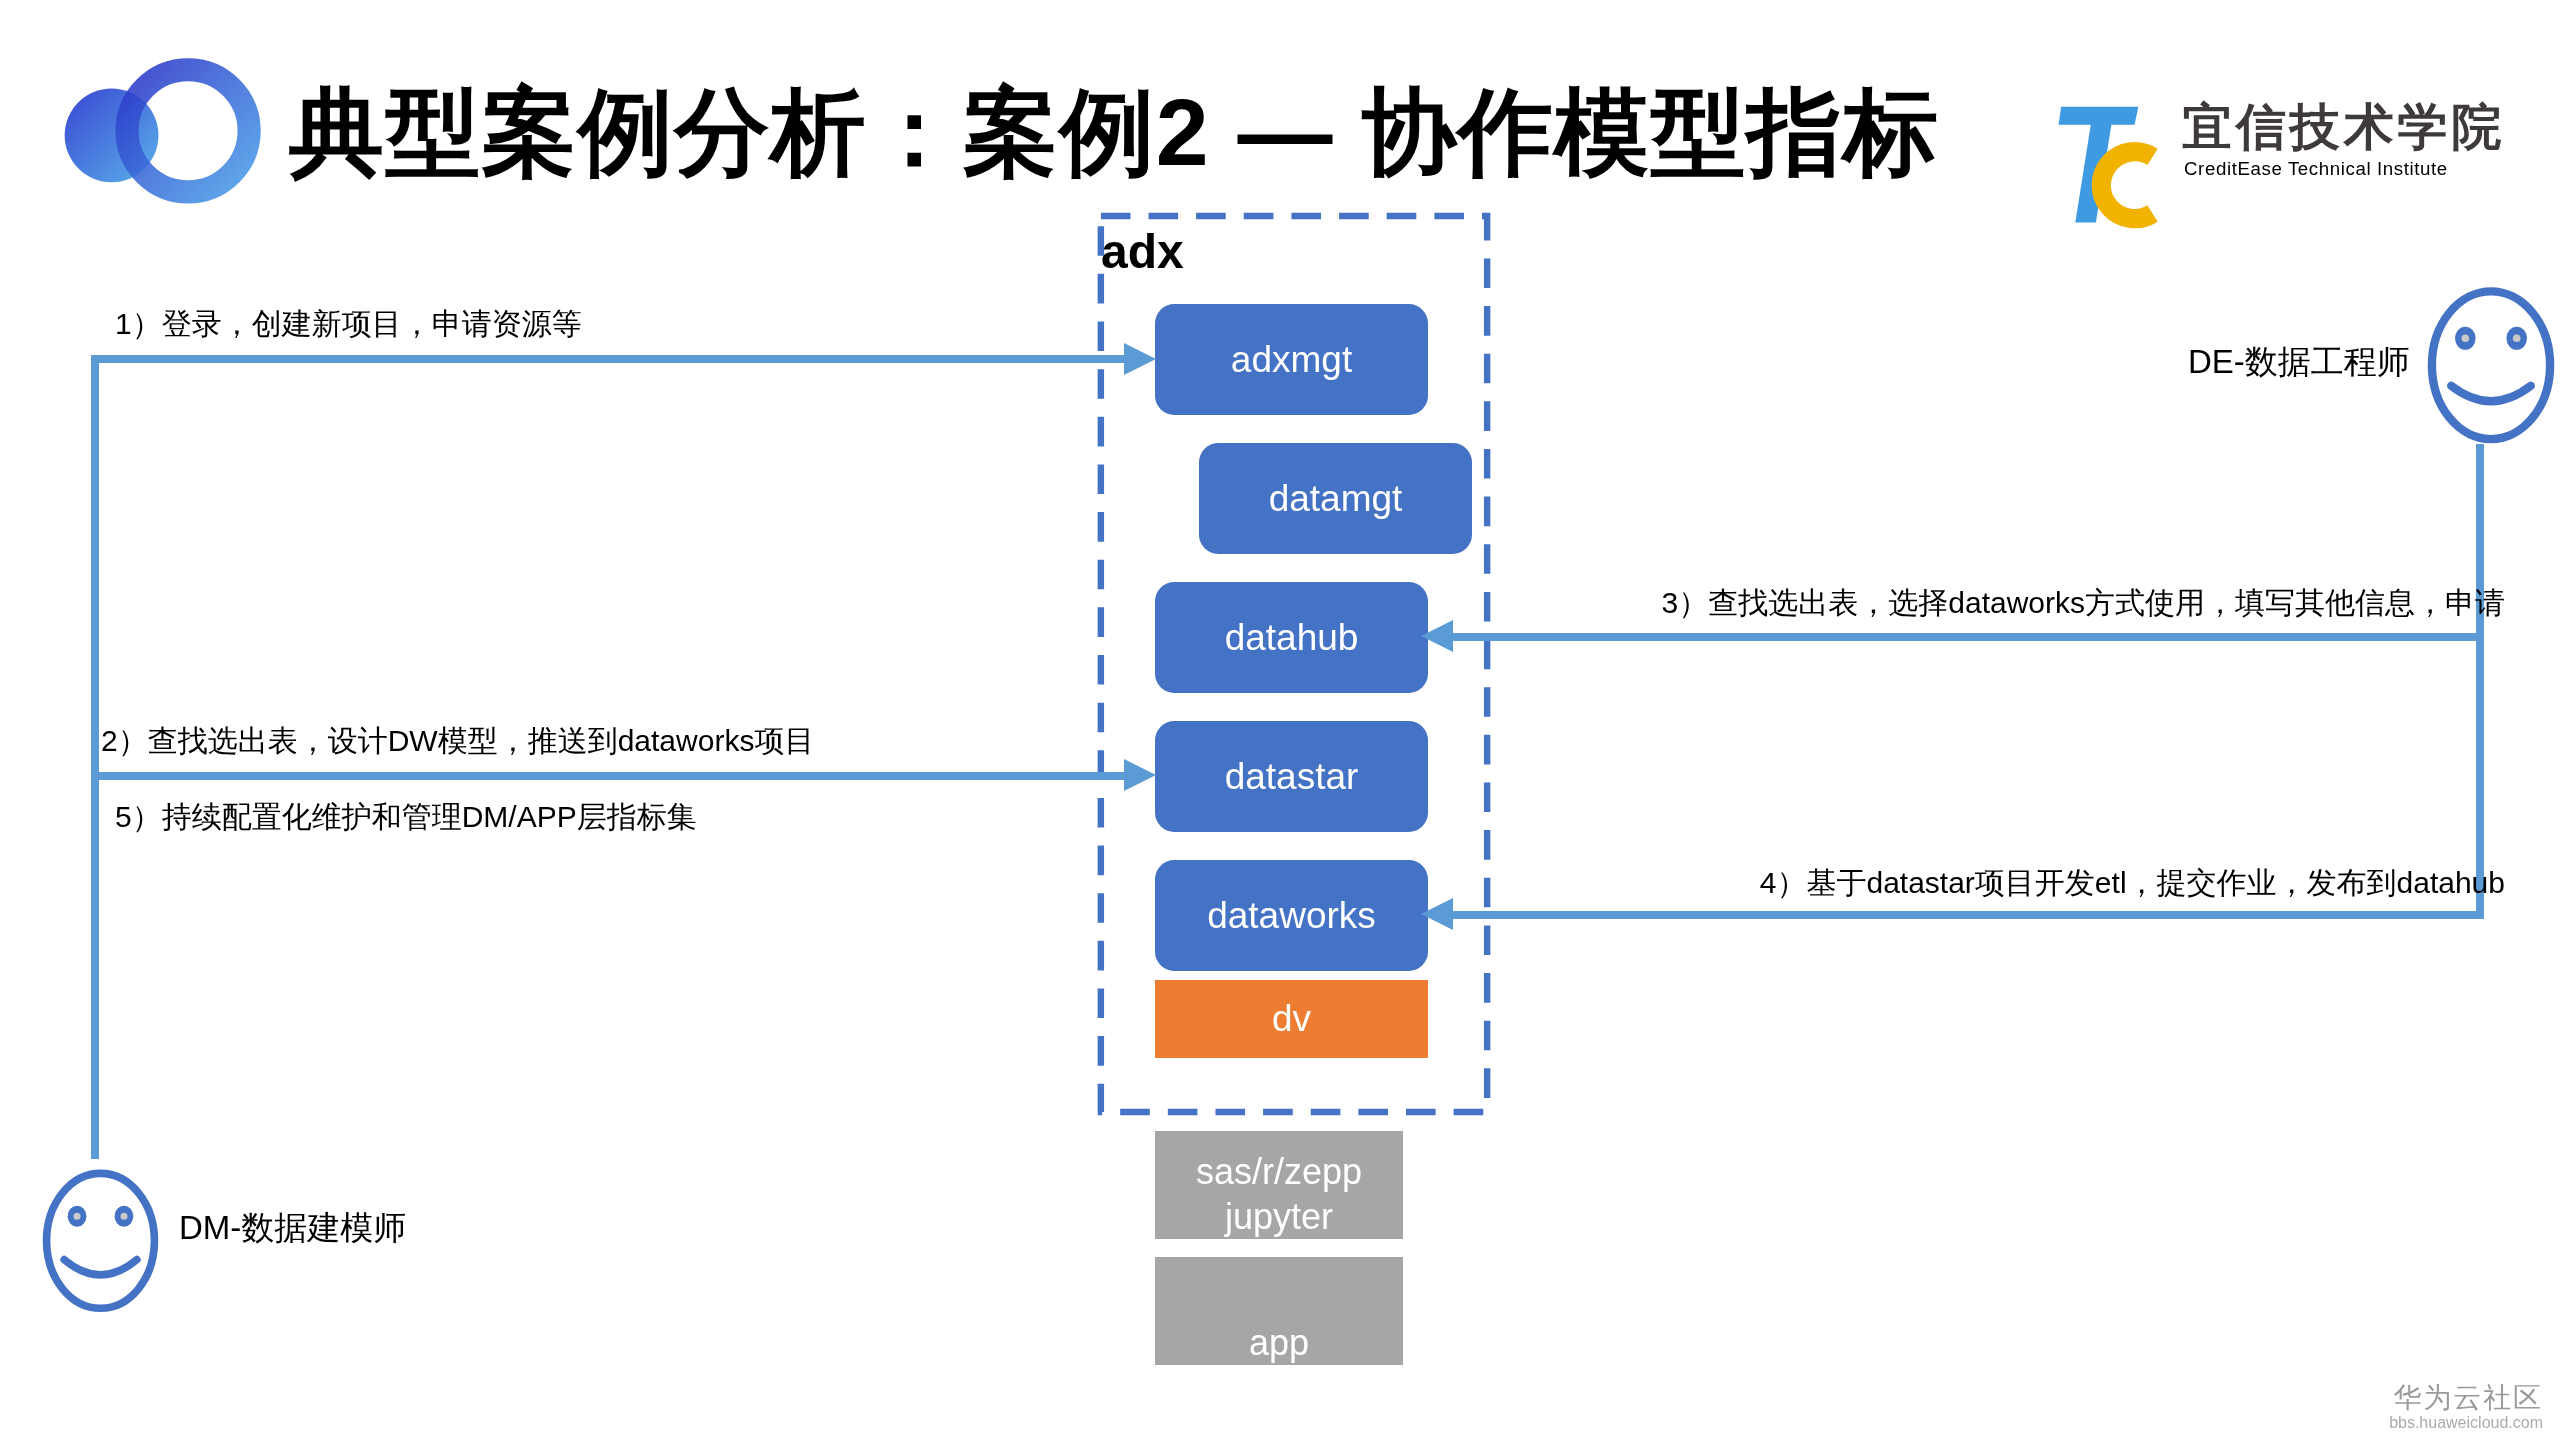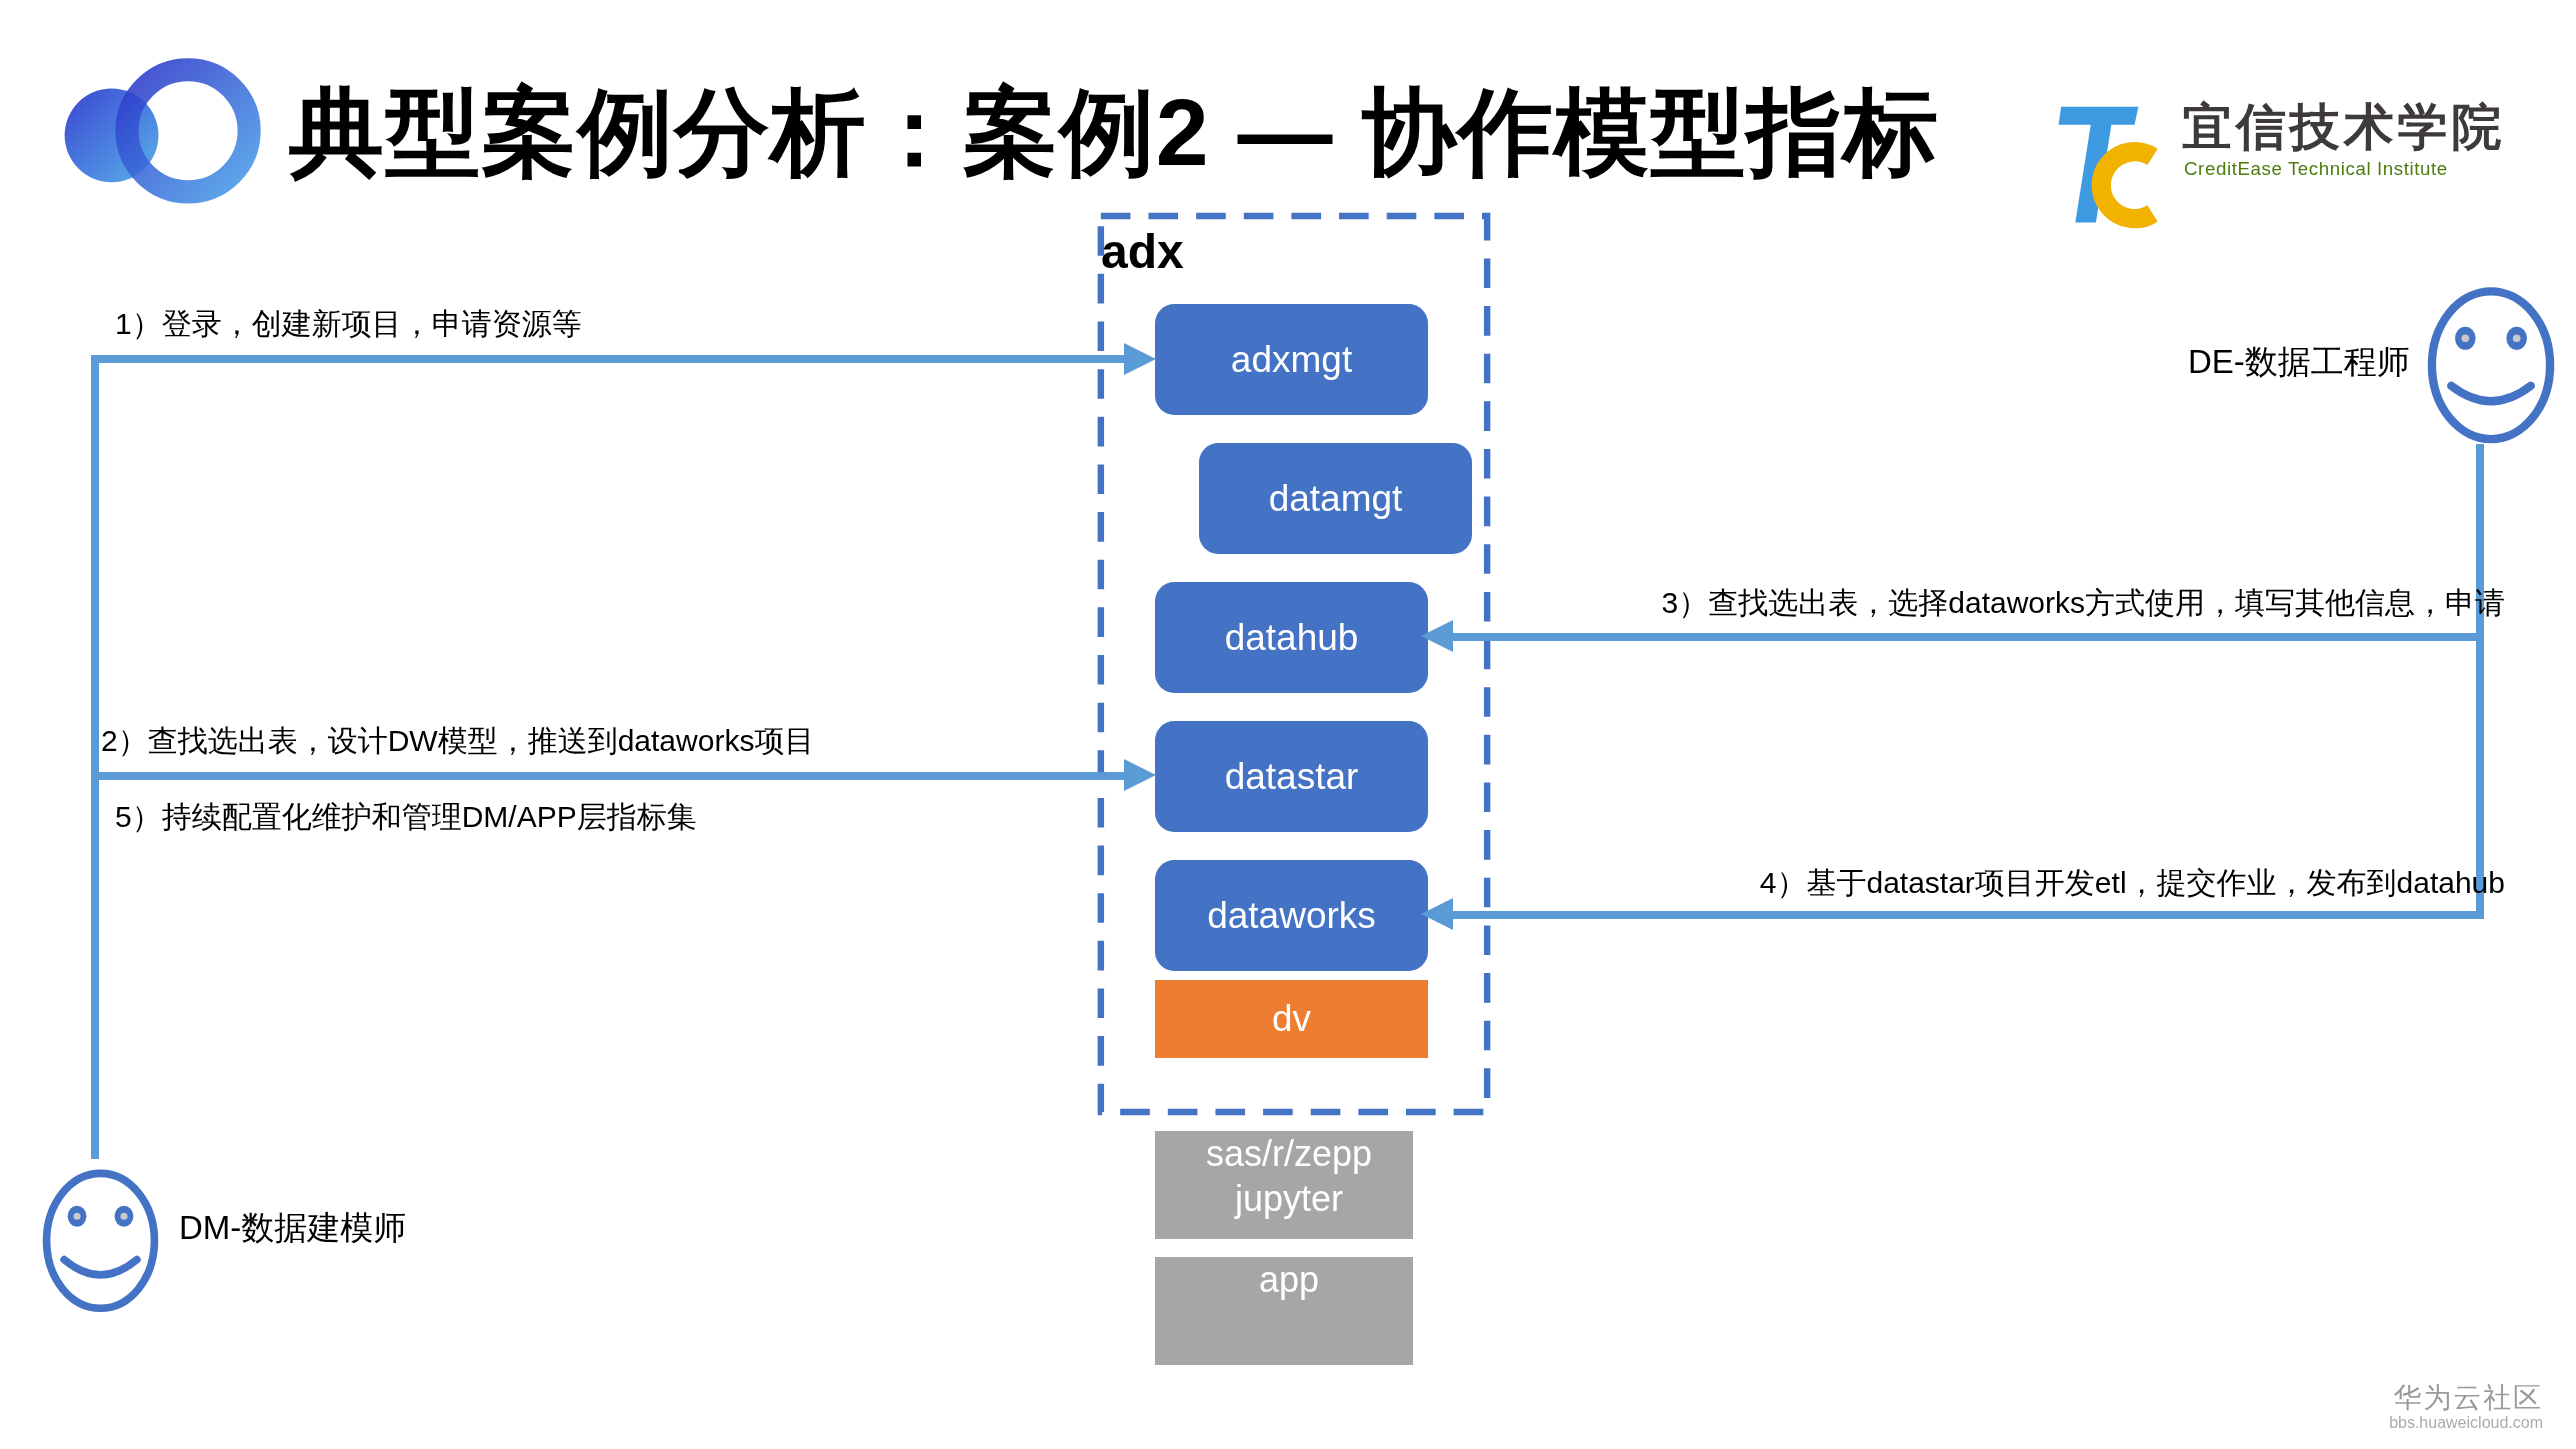--- a/index.html
+++ b/index.html
@@ -4,28 +4,28 @@
 <style>
   html,body{margin:0;padding:0;background:#ffffff;}
   #slide{
     position:relative;width:2576px;height:1449px;background:#ffffff;overflow:hidden;
     font-family:"Liberation Sans","DejaVu Sans",sans-serif;
   }
   .abs{position:absolute;}
   
   .page-title{left:289px;top:70px;font-size:95px;font-weight:bold;color:#000;letter-spacing:1.3px;white-space:nowrap;}
   .brand-cn{left:2182px;top:94px;font-size:50px;font-weight:600;color:#3d3a39;letter-spacing:3.9px;white-space:nowrap;}
-  .brand-en{left:2184px;top:158px;font-size:18.7px;color:#4d7c0f;letter-spacing:0.6px;white-space:nowrap;}
+  .brand-en{left:2184px;top:158px;font-size:18.7px;color:#000000;letter-spacing:0.6px;white-space:nowrap;}
   
   .adx-title{left:1101px;top:224px;width:386px;text-align:left;font-size:48px;font-weight:bold;color:#000;}
   .module{left:1155px;width:273px;height:111px;border-radius:19.3px;background:#4472c4;
           display:flex;align-items:center;justify-content:center;color:#fff;font-size:37px;}
   .module.orange{background:#ed7d31;border-radius:0;height:78px;}
   .ext{left:1155px;width:248px;height:108px;background:#a6a6a6;display:flex;flex-direction:column;
-       align-items:center;justify-content:flex-start;color:#fff;font-size:36px;line-height:1.25;padding-left:10px;}
+       align-items:center;justify-content:flex-end;color:#fff;font-size:36px;line-height:1.25;}
   
   .hline{height:7.7px;background:#5b9bd5;}
   .vline{width:7.7px;background:#5b9bd5;}
   .arrow-right{width:0;height:0;border-top:16.7px solid transparent;border-bottom:16.7px solid transparent;border-left:32px solid #5b9bd5;}
   .arrow-left{width:0;height:0;border-top:16.7px solid transparent;border-bottom:16.7px solid transparent;border-right:32px solid #5b9bd5;}
   
   .note{font-size:30px;color:#000;white-space:nowrap;}
   .note.right{text-align:left;margin-left:45px;}
   .actor-label{font-size:33px;color:#000;white-space:nowrap;}
   

